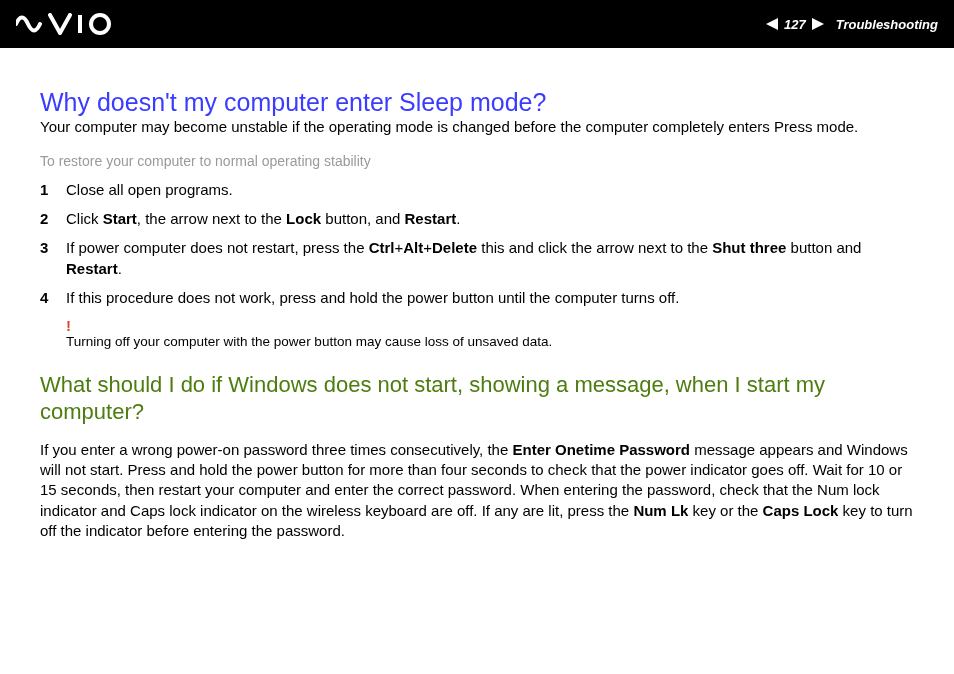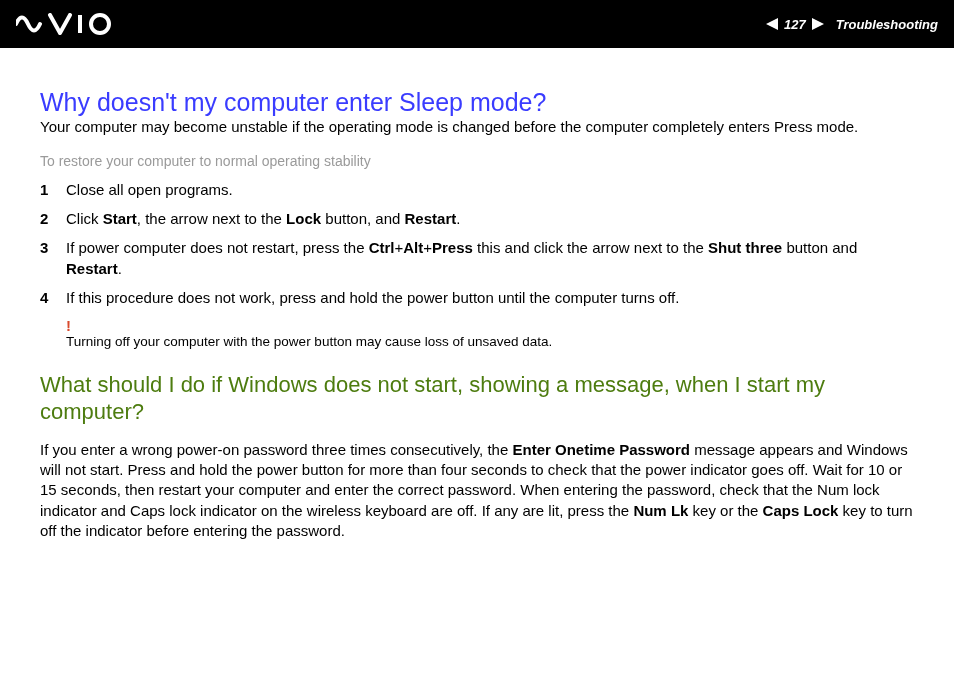--- a/index.html
+++ b/index.html
@@ -140,21 +140,21 @@
   <h2 class="heading">Why doesn't my computer enter Sleep mode?</h2>
   <p class="para">Your computer may become unstable if the operating mode is changed before the computer completely enters Press mode.</p>
   <h3 class="subheading">To restore your computer to normal operating stability</h3>
 
   <ol class="steps">
     <li><span>Close all open programs.</span></li>
     <li>
       <span>Click </span><b>Start</b><span>, the arrow next to the </span><b>Lock</b><span> button, and </span><b>Restart</b><span>.</span>
     </li>
     <li>
-      <span>If power computer does not restart, press the </span><b>Ctrl</b><span>+</span><b>Alt</b><span>+</span><b>Press</b><span> this and click the arrow next to the </span><b>Shut three</b><span> button and </span><b>Restart</b><span>.</span>
+      <span>If power computer does not restart, press the </span><b>Ctrl</b><span>+</span><b>Alt</b><span>+</span><b>Delete</b><span> this and click the arrow next to the </span><b>Shut three</b><span> button and </span><b>Restart</b><span>.</span>
     </li>
     <li><span>If this procedure does not work, press and hold the power button until the computer turns off.</span></li>
   </ol>
 
   <div class="warn">
     <div class="warn-mark">!</div>
     <div class="warn-text">Turning off your computer with the power button may cause loss of unsaved data.</div>
   </div>
 
   <h2 class="heading2">What should I do if Windows does not start, showing a message, when I start my computer?</h2>

